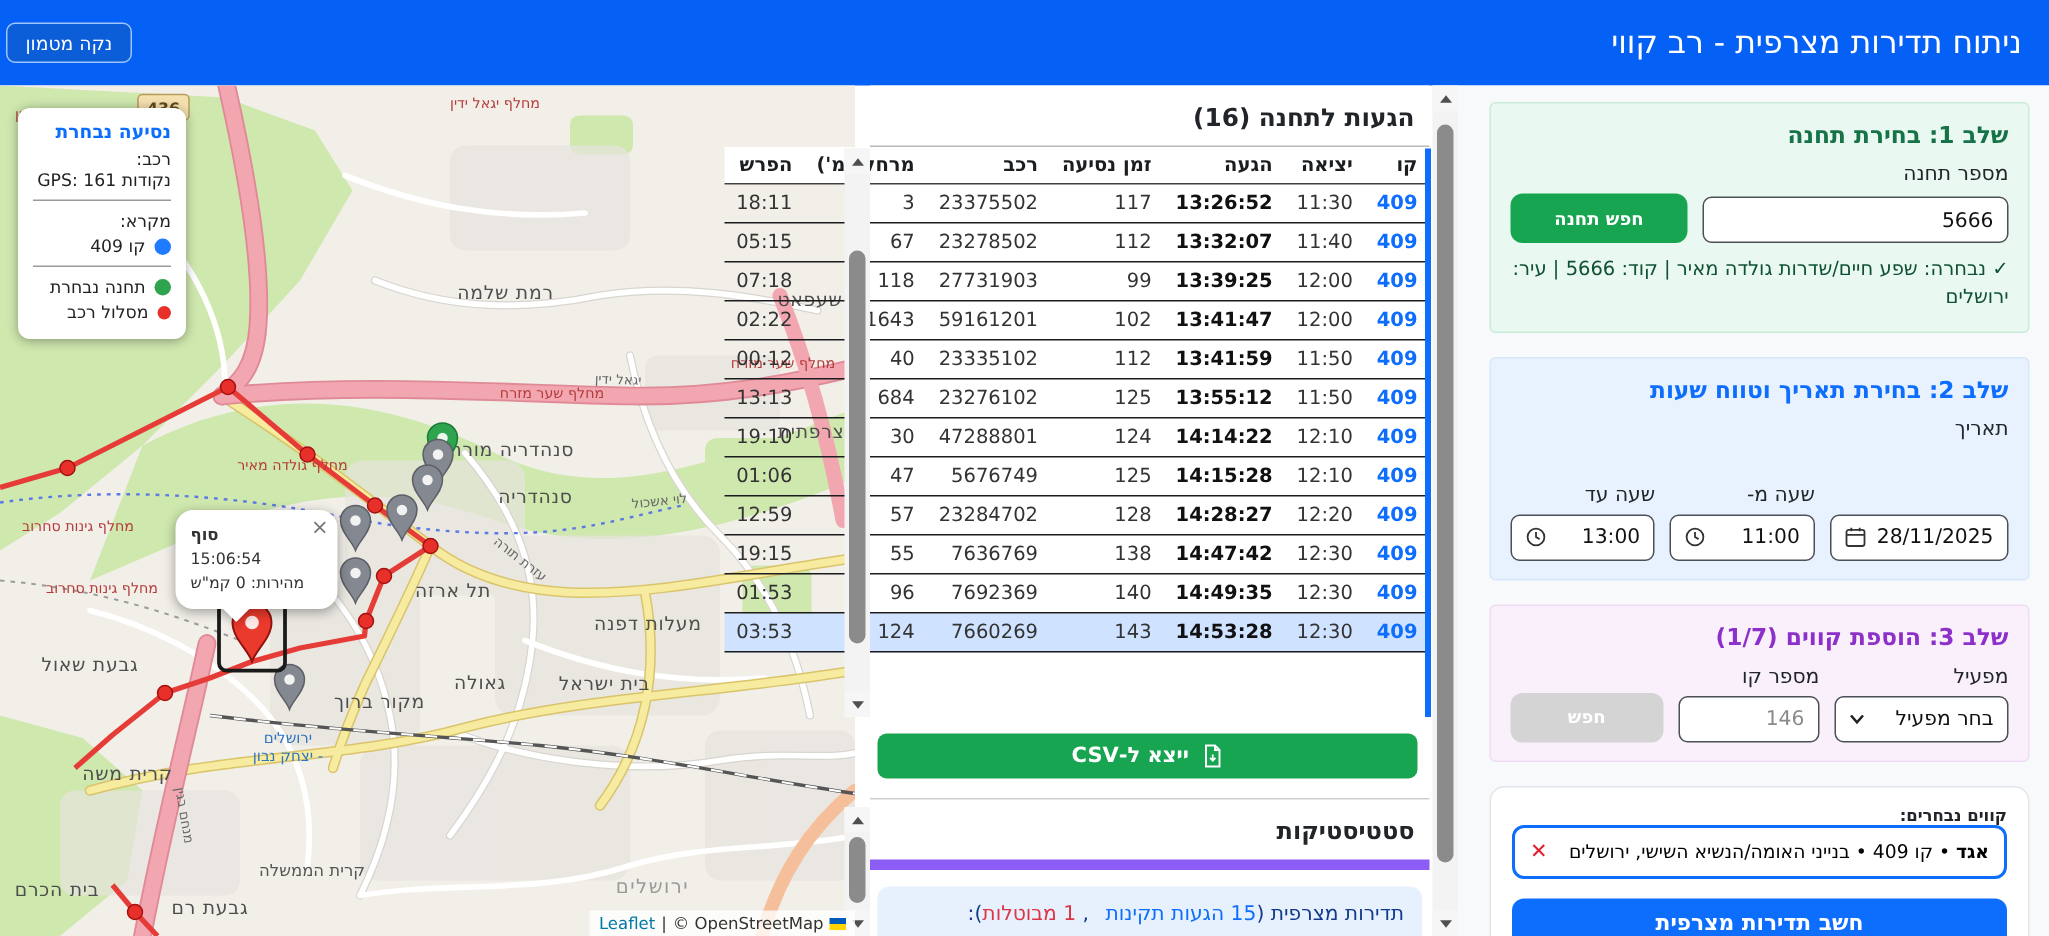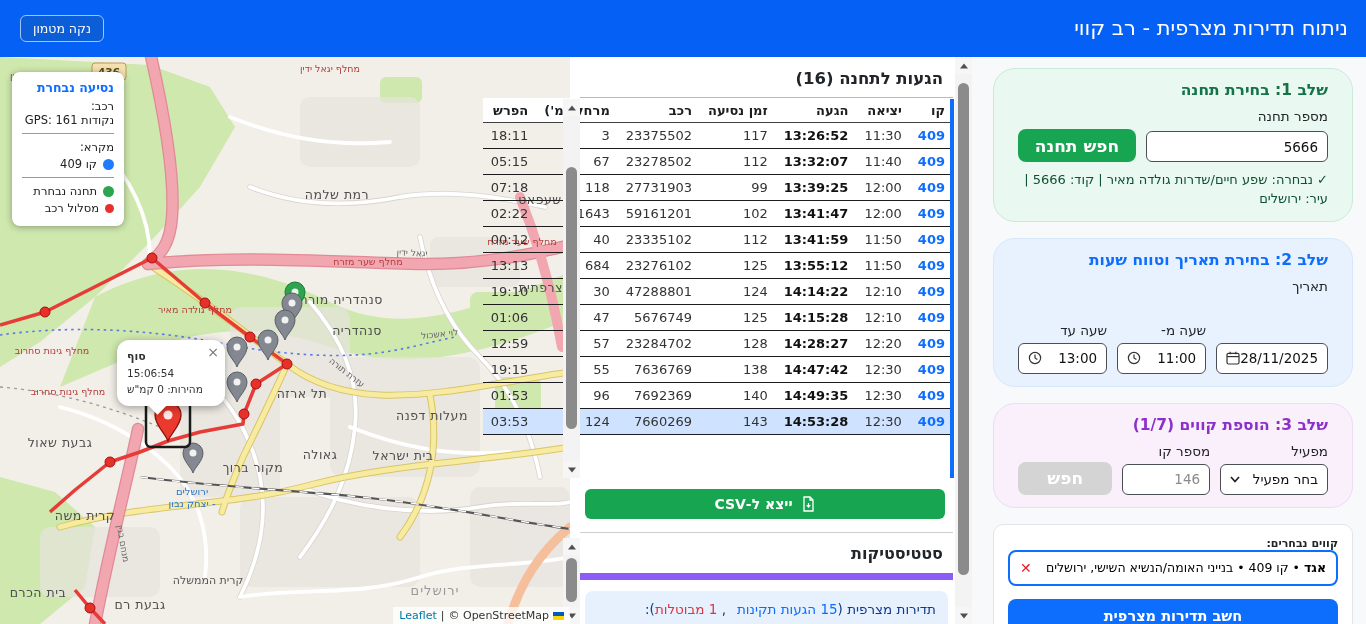--- a/index.html
+++ b/index.html
@@ -8,21 +8,21 @@
     --step1-bg:#e9f8f0; --step2-bg:#e8f2fe; --step3-bg:#faf0fb;
     --selected-row:#cfe2ff; --route-red:#e63c38; --info-bg:#e7f1fd; --info-text:#123a8c;
   }
   *{box-sizing:border-box;margin:0;padding:0;font-family:"DejaVu Sans","Liberation Sans",sans-serif;}
   body{background:#fff;}
   .app{position:relative;width:1366px;height:624px;overflow:hidden;background:#fff;}
 
   
   .topbar{position:absolute;left:0;top:0;width:1366px;height:57px;background:var(--header-bg);}
   .topbar h1{position:absolute;right:18px;top:0;line-height:57px;font-size:21px;font-weight:normal;color:#fff;text-align:center;}
-  .cache-btn{position:absolute;left:20px;top:15px;height:27px;padding:0 12px;background:#0b5ed7;
+  .cache-btn{position:absolute;left:4px;top:15px;height:27px;padding:0 12px;background:#0b5ed7;
     border:1px solid #9ec5fe;border-radius:6px;color:#fff;font-size:12.5px;cursor:pointer;}
 
   
   .map{position:absolute;left:0;top:57px;width:570px;height:567px;background:#f2efe9;overflow:hidden;}
   .ml-place{font-size:11px;fill:#555;text-anchor:middle;}
   .ml-placeLg{font-size:12.5px;fill:#4e4e4e;text-anchor:middle;letter-spacing:.5px;}
   .ml-red{font-size:9.5px;fill:#b43c3c;text-anchor:middle;}
   .ml-road{font-size:9px;fill:#666;text-anchor:middle;}
   .ml-city{font-size:13px;fill:#9a9a9a;text-anchor:middle;letter-spacing:1px;}
   .ml-station{font-size:10px;fill:#2f74c0;text-anchor:middle;}
@@ -73,36 +73,36 @@
   .sb-btn.up{top:0;} .sb-btn.down{bottom:0;}
   .sb-btn::after{content:"";position:absolute;left:50%;top:50%;transform:translate(-50%,-50%);
     border-left:4px solid transparent;border-right:4px solid transparent;}
   .sb-btn.up::after{border-bottom:5px solid #4f4f4f;}
   .sb-btn.down::after{border-top:5px solid #4f4f4f;}
   .sb-thumb{position:absolute;left:3px;width:11px;background:#8b8b8b;border-radius:6px;}
 
   
   .panel{position:absolute;left:972px;top:57px;width:394px;height:600px;background:#f8f9fa;
     padding:11px 13px 0 21px;overflow:visible;}
-  .card{border-radius:22px;padding:12px 24px;margin-bottom:16px;}
+  .card{border-radius:4px;padding:12px 13px;margin-bottom:16px;}
   .card h2{font-size:15.5px;font-weight:bold;margin-bottom:9px;}
   .step1{background:var(--step1-bg);border:1px solid #c8ecd9;}
   .step1 h2{color:var(--green-dark);}
   .step2{background:var(--step2-bg);border:1px solid #d6e7fb;}
   .step2 h2{color:var(--primary);}
   .step3{background:var(--step3-bg);border:1px solid #efdbf6;}
   .step3 h2{color:var(--purple);}
   .fld-label{font-size:13.5px;color:#212529;margin-bottom:5px;text-align:right;}
   .row{display:flex;gap:10px;align-items:flex-end;}
   .tb{height:31px;border:1px solid #4a5056;border-radius:6px;background:#fff;display:flex;align-items:center;
     justify-content:space-between;padding:0 9px;font-size:13.5px;color:#111;}
   .tb .val{text-align:right;}
   input.tb{width:100%;direction:rtl;}
   .station-input{flex:1;}
-  .btn{border:none;border-radius:8px;color:#fff;font-weight:bold;font-size:17px;cursor:pointer;}
+  .btn{border:none;border-radius:8px;color:#fff;font-weight:bold;font-size:12px;cursor:pointer;}
   .search-station-btn{width:118px;height:33px;background:var(--success);}
   .note{margin-top:9px;font-size:13px;color:var(--note-green);line-height:1.45;text-align:right;}
   .grp{display:flex;flex-direction:column;}
   .g-date{width:126px;gap:44px;} .g-time{width:102px;}
   .g-op{width:128px;} .g-line{width:104px;}
   .icon-sq{display:flex;align-items:center;}
   .muted{color:#8a8a8a;}
   .search-disabled{width:112px;height:33px;background:#d4d4d4;color:#fff;cursor:default;}
   .lines-card{background:#fff;border:1px solid #e2e5e9;border-radius:10px;padding:12px 14px;height:175px;}
   .lines-card h2{font-size:11px;color:#212529;}

